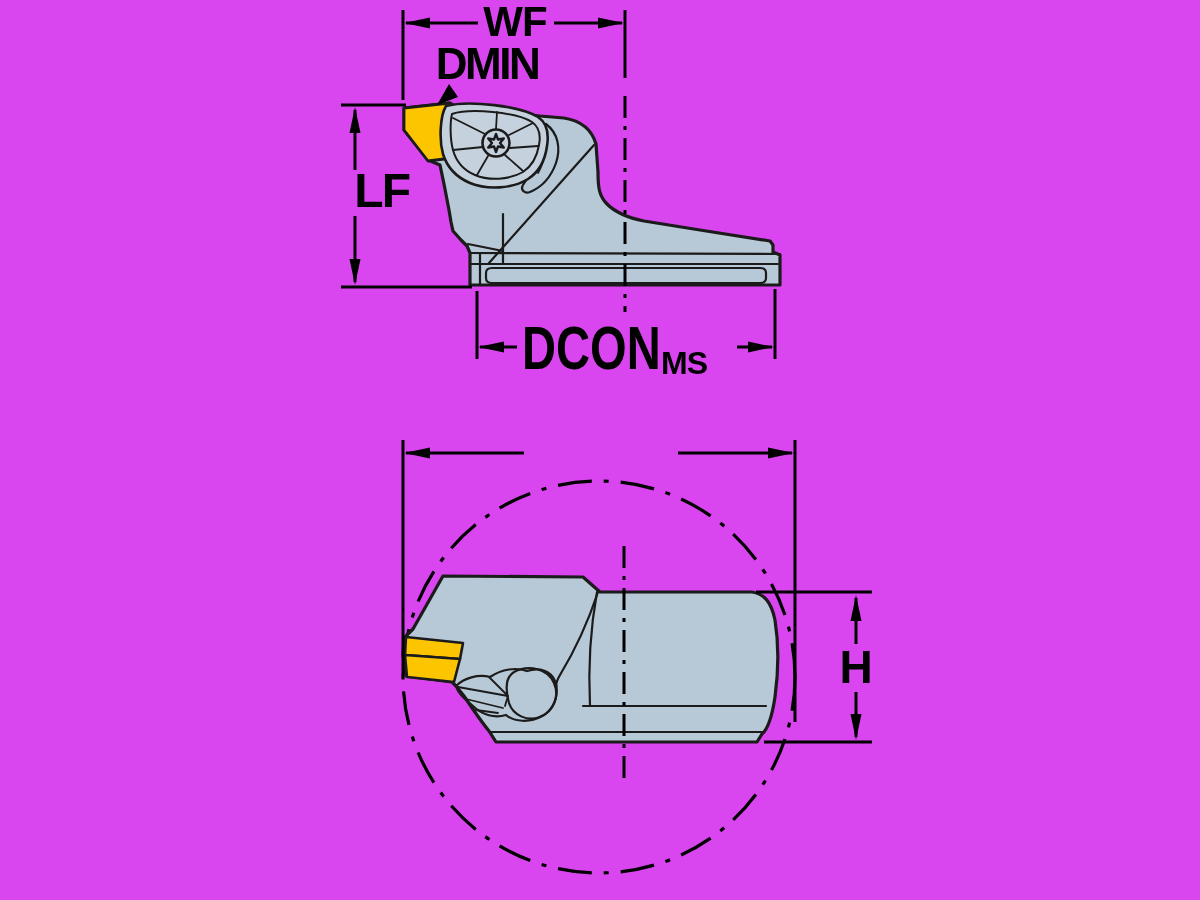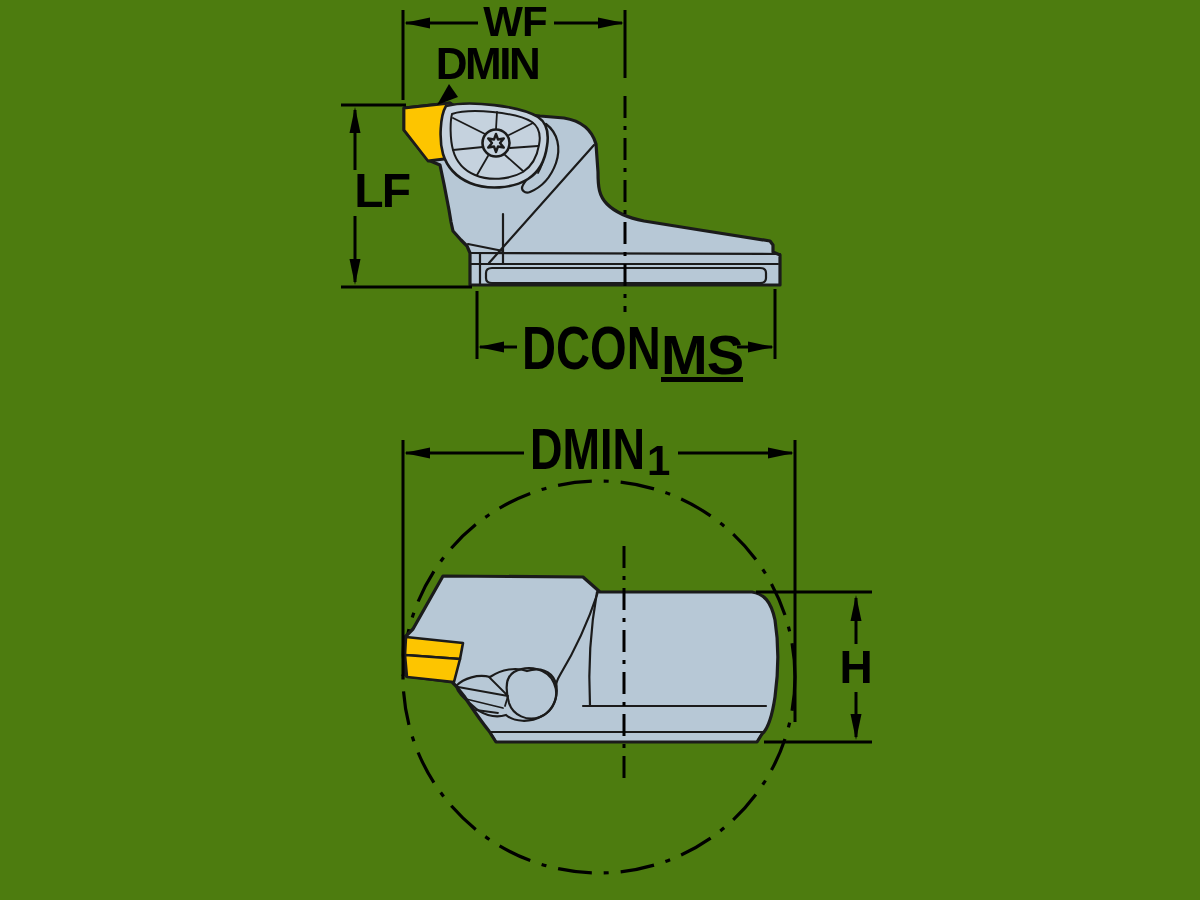--- a/index.html
+++ b/index.html
@@ -1,25 +1,25 @@
 <!DOCTYPE html>
 <html><head>
 <meta charset="utf-8">
 <style>
   html,body{margin:0;padding:0;background:#ffffff;}
-  #canvas{position:relative;width:1200px;height:900px;background:#4d7c0f;overflow:hidden;
+  #canvas{position:relative;width:1200px;height:900px;background:#d946ef;overflow:hidden;
           font-family:"Liberation Sans","DejaVu Sans",sans-serif;}
   #drawing{position:absolute;left:0;top:0;}
   .lbl{position:absolute;font-weight:700;color:#000;white-space:nowrap;line-height:1;}
   #lbl-wf{left:445px;top:1px;width:140px;text-align:center;font-size:42px;letter-spacing:-1px;}
   #lbl-kapr{left:411px;top:42px;width:152px;text-align:center;font-size:44px;letter-spacing:-2.5px;}
   #lbl-lf{left:299px;top:167px;width:110px;text-align:right;font-size:48px;letter-spacing:-2px;}
   #lbl-dcon{left:522px;top:317px;font-size:62px;}
   #lbl-dcon .main{display:inline-block;width:139px;transform:scaleX(.76);transform-origin:0 85%;}
-  #lbl-dcon .sub{font-size:56px;position:relative;top:5px;letter-spacing:-1px;text-decoration:underline;}
+  #lbl-dcon .sub{font-size:32px;position:relative;top:5px;letter-spacing:-1px;}
   #lbl-dmin{left:530px;top:421px;font-size:57px;}
   #lbl-dmin .main{display:inline-block;width:117px;transform:scaleX(.79);transform-origin:0 85%;}
   #lbl-dmin .sub{font-size:42px;position:relative;top:6px;}
   #lbl-h{left:822px;top:644px;width:68px;text-align:center;font-size:46px;}
   .outline{stroke:#1b1b1b;stroke-width:3.2;stroke-linejoin:round;}
   .inner{stroke:#1b1b1b;stroke-width:2.2;fill:none;stroke-linecap:round;}
   .thin{stroke:#1b1b1b;stroke-width:1.8;fill:none;stroke-linecap:round;}
   .dim{stroke:#000;stroke-width:3;fill:none;}
   .cline{stroke:#000;stroke-width:3;fill:none;stroke-dasharray:22 8 4 8;}
   .arrow{fill:#000;stroke:none;}
@@ -181,16 +181,15 @@
   </svg>
 
   <div class="lbl" id="lbl-wf">WF</div>
 
   <div class="lbl" id="lbl-kapr">DMIN</div>
 
   <div class="lbl" id="lbl-lf">LF</div>
 
   <div class="lbl" id="lbl-dcon"><span class="main">DCON</span><span class="sub">MS</span></div>
 
-  <div class="lbl" id="lbl-dmin"><span class="main">DMIN</span><span class="sub">1</span></div>
 
   <div class="lbl" id="lbl-h">H</div>
 </div>
 
 </body></html>

